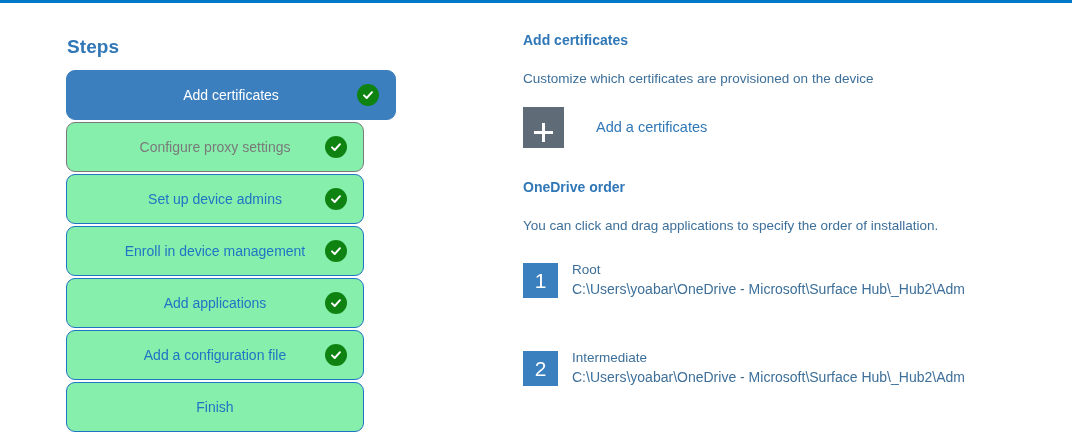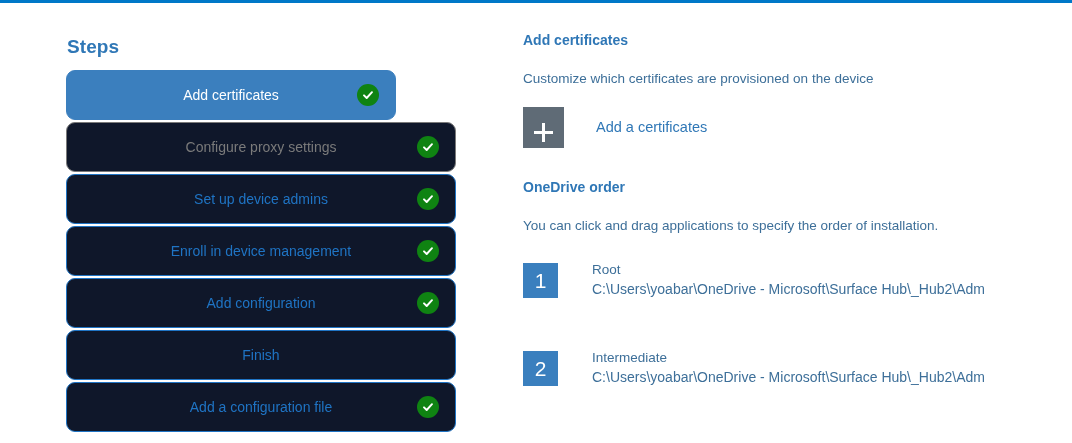--- a/index.html
+++ b/index.html
@@ -34,26 +34,26 @@
     font-size: 19px;
     font-weight: bold;
     color: #2f77b6;
     letter-spacing: .1px;
     margin: 0 0 12px 1px;
   }
   .step-list { display: block; }
   .step-btn {
     position: relative;
     box-sizing: border-box;
-    width: 390px;
+    width: 298px;
     height: 50px;
     margin-bottom: 2px;
     border: 1px solid #1f74c4;
     border-radius: 9px;
-    background: #0f172a;
+    background: #86efac;
     display: flex;
     align-items: center;
     justify-content: center;
     cursor: pointer;
     user-select: none;
   }
   .step-label {
     font-size: 14px;
     color: #1f74c4;
     text-align: center;
@@ -156,21 +156,21 @@
     height: 35px;
     background: #3a7fbe;
     color: #ffffff;
     font-size: 21px;
     display: flex;
     align-items: center;
     justify-content: center;
     flex: none;
     margin-top: 2px;
   }
-  .order-text { margin-left: 34px; }
+  .order-text { margin-left: 14px; }
   .order-name {
     font-size: 13.5px;
     color: #3d6f99;
     line-height: 1.34;
   }
   .order-path {
     font-size: 14px;
     color: #3d6f99;
     line-height: 1.34;
     white-space: nowrap;
@@ -210,37 +210,37 @@
       </div>
       <div class="step-btn">
         <span class="step-label">Enroll in device management</span>
         <span class="check">
           <svg width="14" height="14" viewBox="0 0 14 14">
             <path d="M3 7.3 L5.7 10 L11 4.2" stroke="#ffffff" stroke-width="1.9" fill="none" stroke-linecap="round" stroke-linejoin="round"></path>
           </svg>
         </span>
       </div>
       <div class="step-btn">
-        <span class="step-label">Add configuration</span>
+        <span class="step-label">Add applications</span>
+        <span class="check">
+          <svg width="14" height="14" viewBox="0 0 14 14">
+            <path d="M3 7.3 L5.7 10 L11 4.2" stroke="#ffffff" stroke-width="1.9" fill="none" stroke-linecap="round" stroke-linejoin="round"></path>
+          </svg>
+        </span>
+      </div>
+      <div class="step-btn">
+        <span class="step-label">Add a configuration file</span>
         <span class="check">
           <svg width="14" height="14" viewBox="0 0 14 14">
             <path d="M3 7.3 L5.7 10 L11 4.2" stroke="#ffffff" stroke-width="1.9" fill="none" stroke-linecap="round" stroke-linejoin="round"></path>
           </svg>
         </span>
       </div>
       <div class="step-btn">
         <span class="step-label">Finish</span>
-      </div>
-      <div class="step-btn">
-        <span class="step-label">Add a configuration file</span>
-        <span class="check">
-          <svg width="14" height="14" viewBox="0 0 14 14">
-            <path d="M3 7.3 L5.7 10 L11 4.2" stroke="#ffffff" stroke-width="1.9" fill="none" stroke-linecap="round" stroke-linejoin="round"></path>
-          </svg>
-        </span>
       </div>
     </div>
 </div>
 
 <div id="detail-panel">
 
   <h3 class="sec-title">Add certificates</h3>
   <p class="sec-sub">Customize which certificates are provisioned on the device</p>
 
   <div id="add-cert-row">

